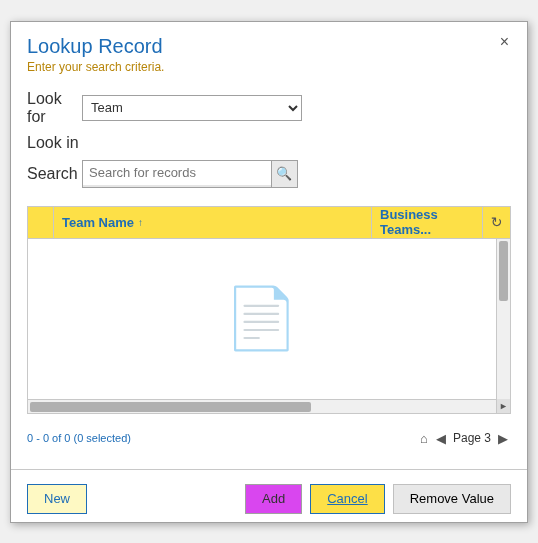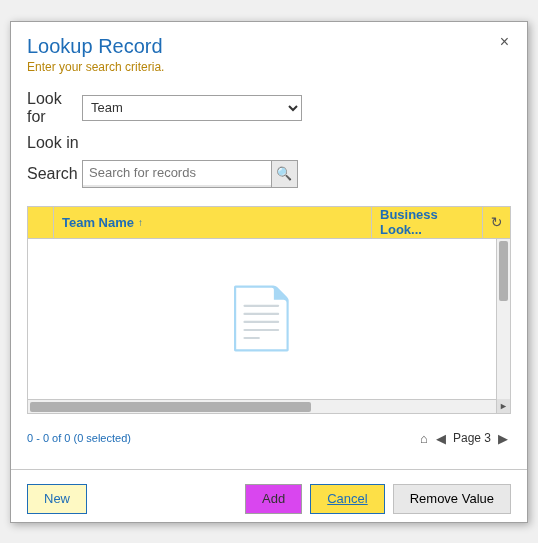--- a/index.html
+++ b/index.html
@@ -340,21 +340,21 @@
 
   <div class="table-area">
 
     <div class="table-header">
       <div class="col-check"></div>
       <div class="col-name">
         <span>Team Name</span>
         <span class="sort-icon">↑</span>
       </div>
       <div class="col-business">
-        <span>Business Look...</span>
+        <span>Business Teams...</span>
       </div>
       <div class="col-refresh">
         <button class="refresh-btn">↻</button>
       </div>
     </div>
 
     <div class="table-body">
       <div class="table-scroll-area">
         <span class="empty-icon">📄</span>
       </div>

